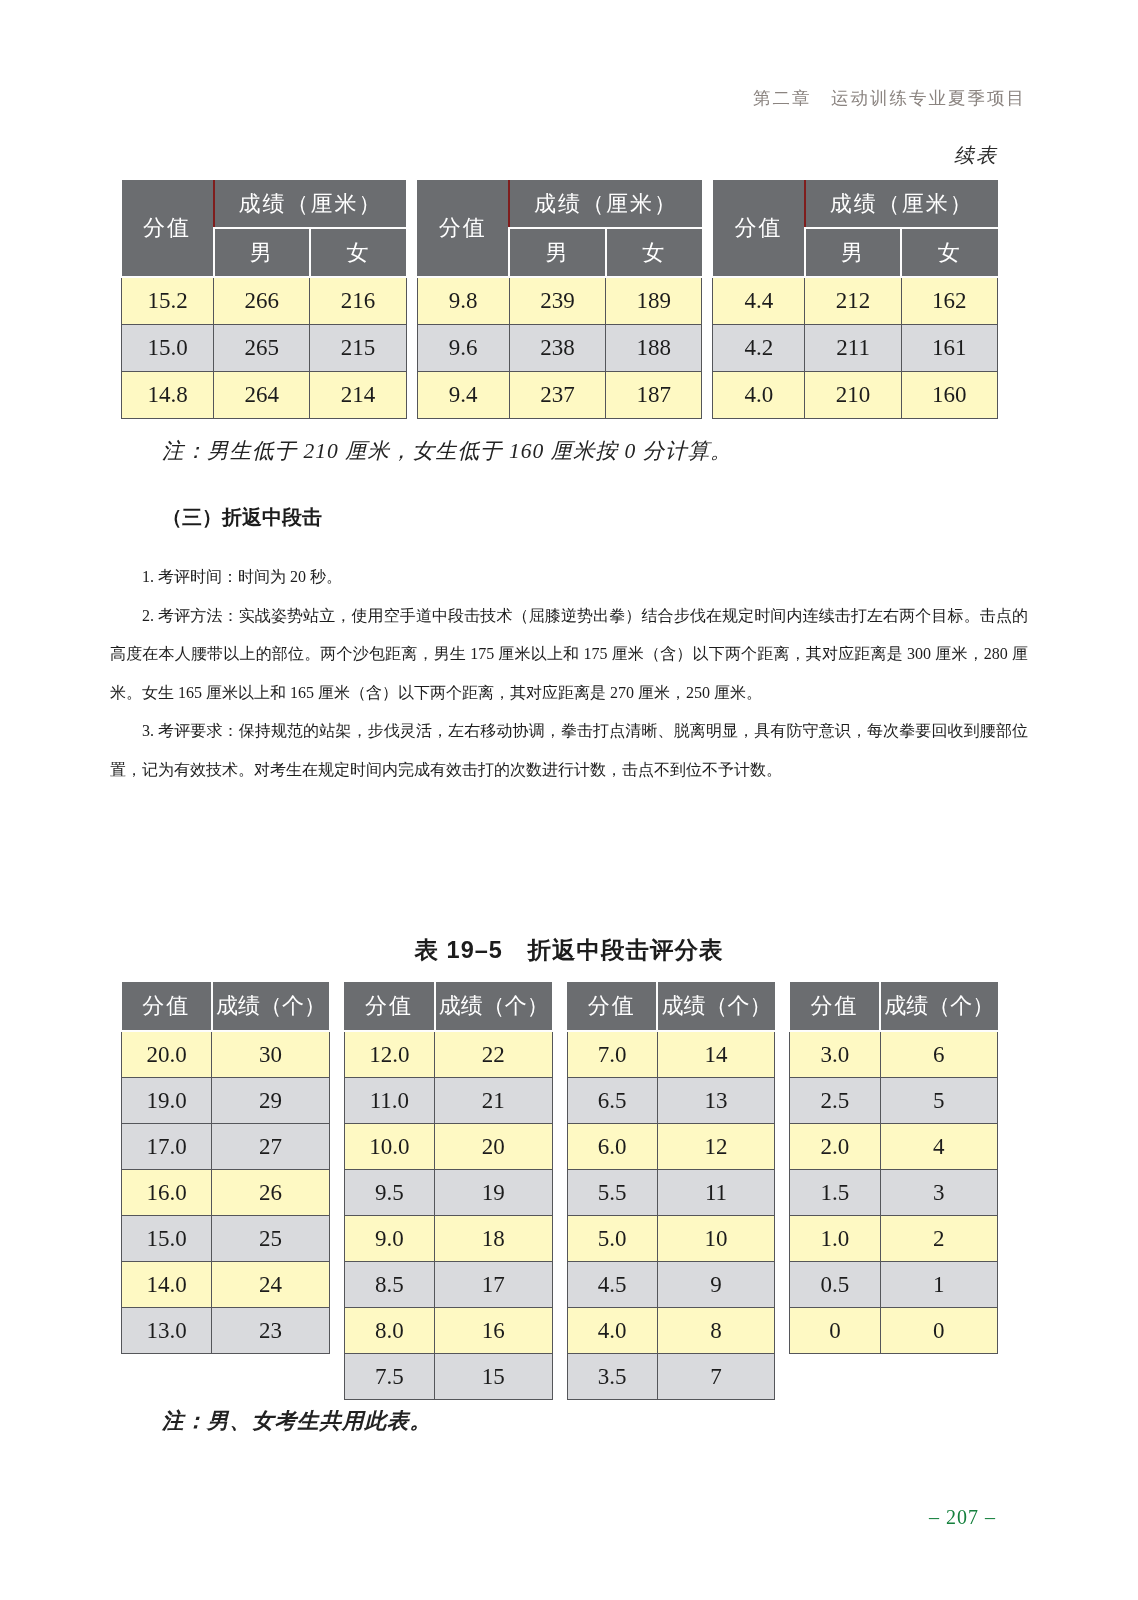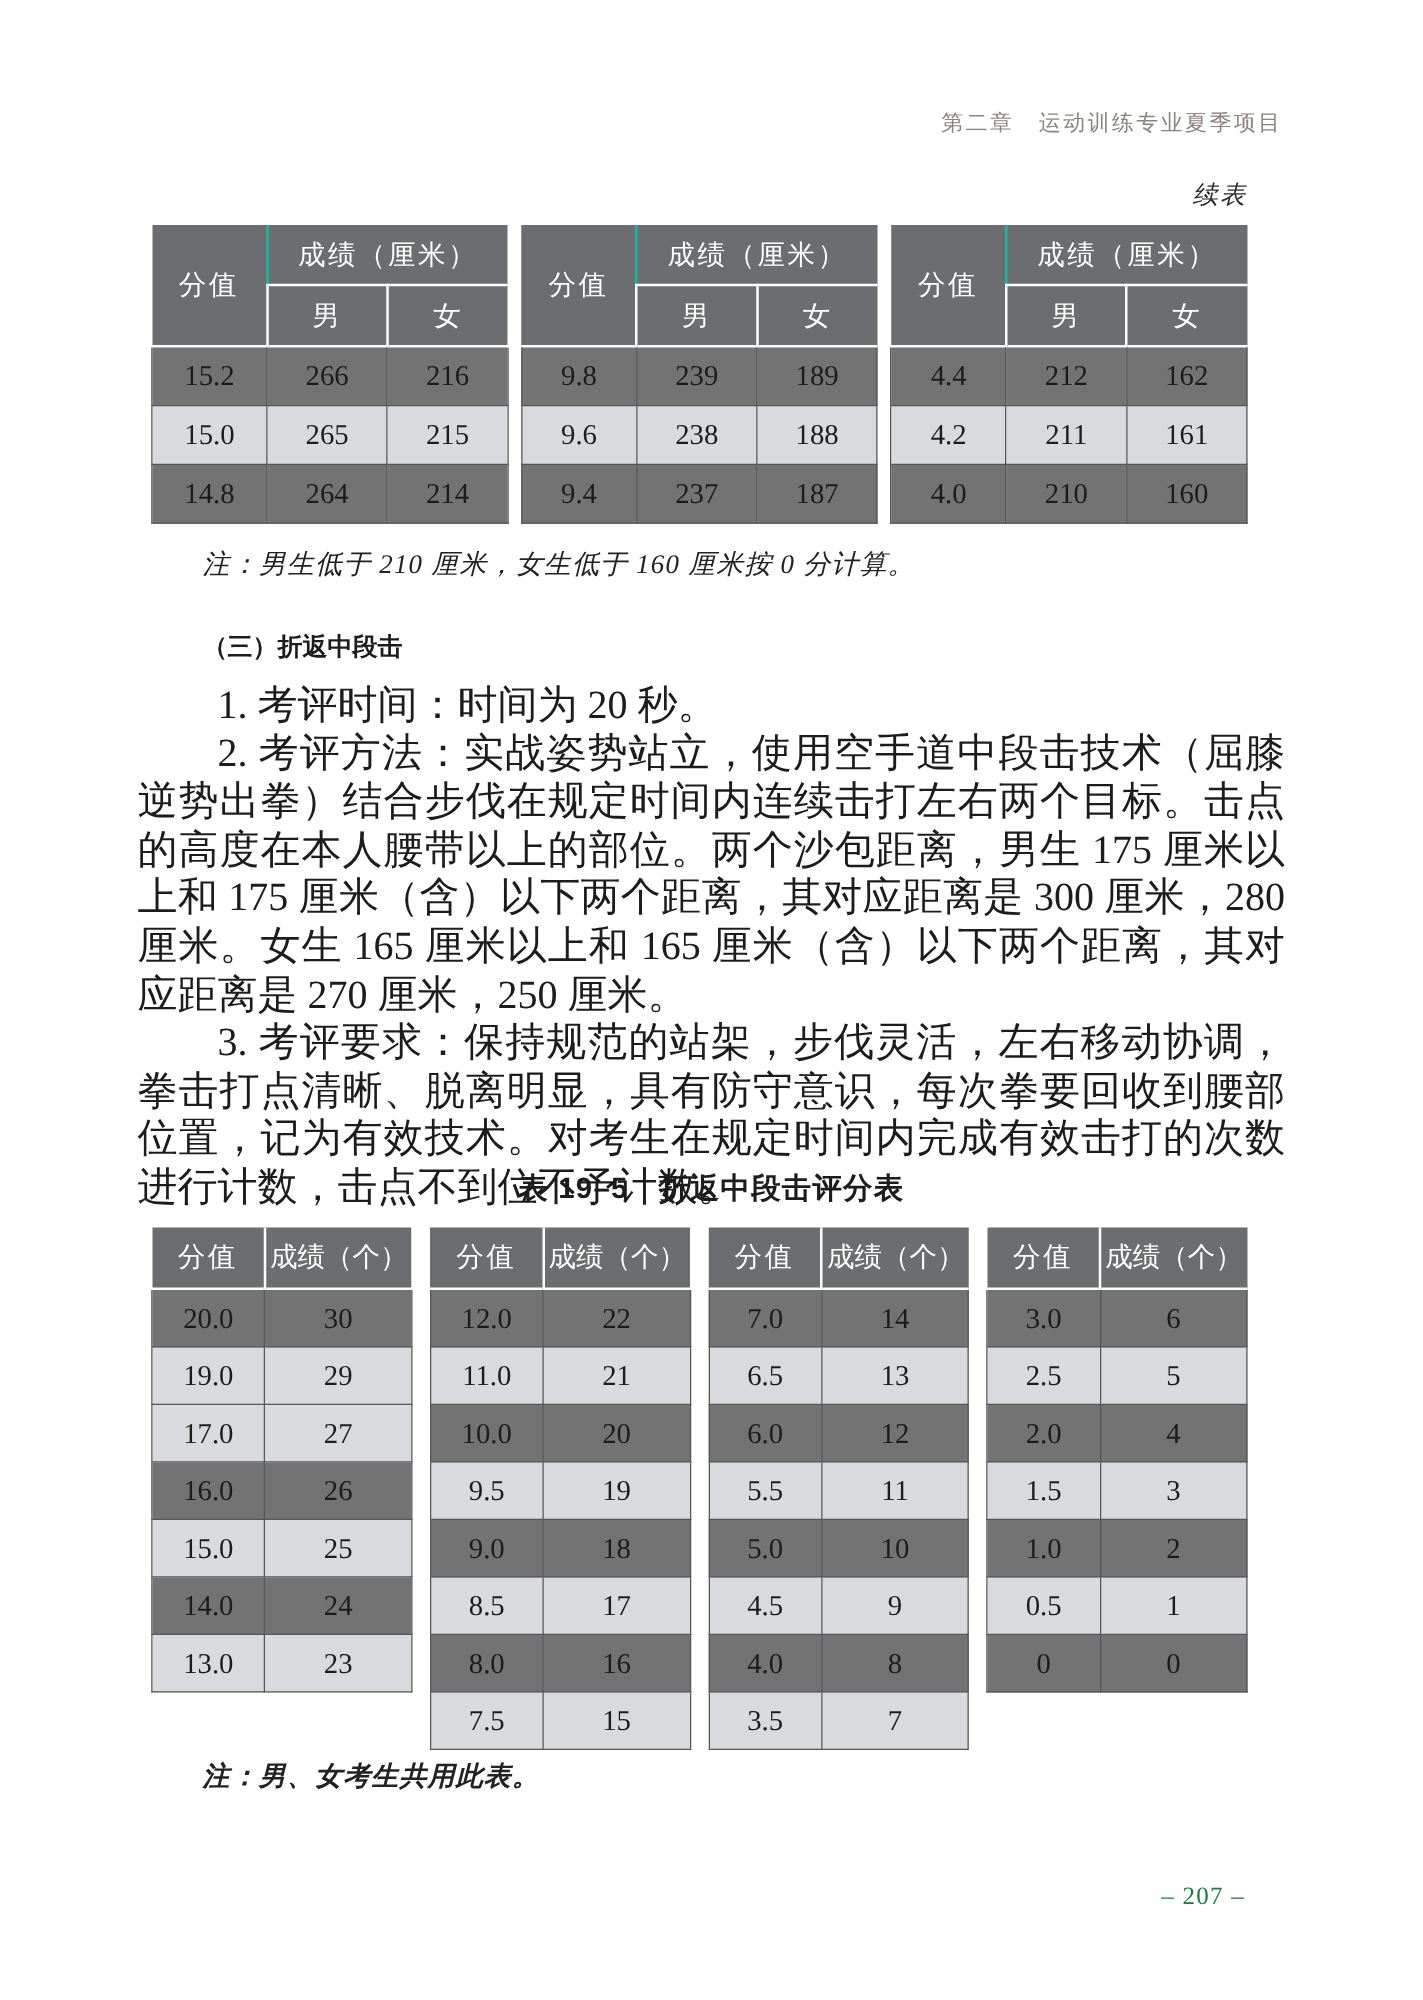--- a/index.html
+++ b/index.html
@@ -41,27 +41,27 @@
     letter-spacing: 2px;
     text-align: center;
     padding: 0;
   }
   td {
     border: 1px solid #55565a;
     text-align: center;
     font-size: 23px;
     padding: 0;
   }
-  tr.light td { background: #737373; }
+  tr.light td { background: #fef9c3; }
   tr.dark  td { background: #d9dadd; }
   tbody tr:first-child td { border-top: 2px solid #fdfdfd; }
 
   .t1 th { height: 47px; }
   .t1 th.h-score { width: 32%; }
-  .t1 th.h-result { border-bottom: 2px solid #fdfdfd; border-left: 2px solid #14b8a6; }
+  .t1 th.h-result { border-bottom: 2px solid #fdfdfd; border-left: 2px solid #7f1d1d; }
   .t1 th.h-male { border-left: 2px solid #fdfdfd; }
   .t1 th.h-female { border-left: 2px solid #fdfdfd; }
   .t1 td { height: 46px; }
 
   .t2 th { height: 48px; }
   .t2 th.h-score { width: 43%; }
   .t2 th.h-result { border-left: 2px solid #fdfdfd; letter-spacing: 0; }
   .t2 td { height: 45px; }
 
   
@@ -75,22 +75,22 @@
   .note2 { top: 1406px; left: 162px; font-weight: bold; }
 
   .heading {
     top: 504px; left: 162px;
     font-family: Liberation Mono, monospace;
     font-weight: bold;
     font-size: 20px;
   }
 
   .paras {
-    top: 544px; left: 110px; width: 918px;
-    font-size: 32px;
+    top: 558px; left: 110px; width: 918px;
+    font-size: 16px;
     line-height: 38.6px;
     text-align: justify;
   }
   .paras p { margin: 0; text-indent: 2em; }
 
   .t2title {
     top: 934px; left: 0; width: 100%;
     text-align: center;
     font-family: "Liberation Sans", sans-serif;
     font-weight: bold;

